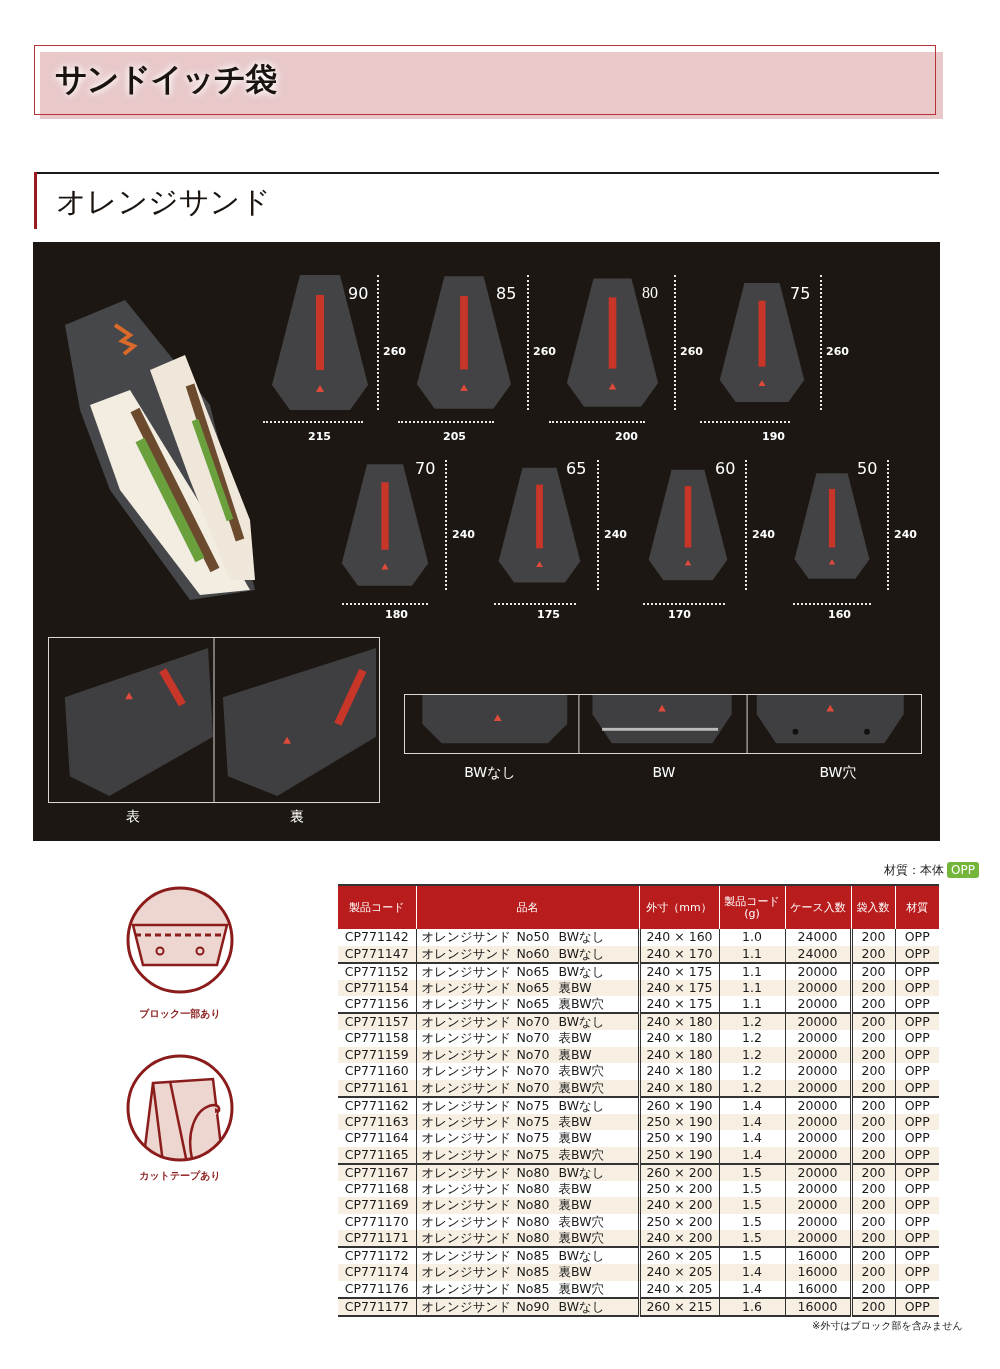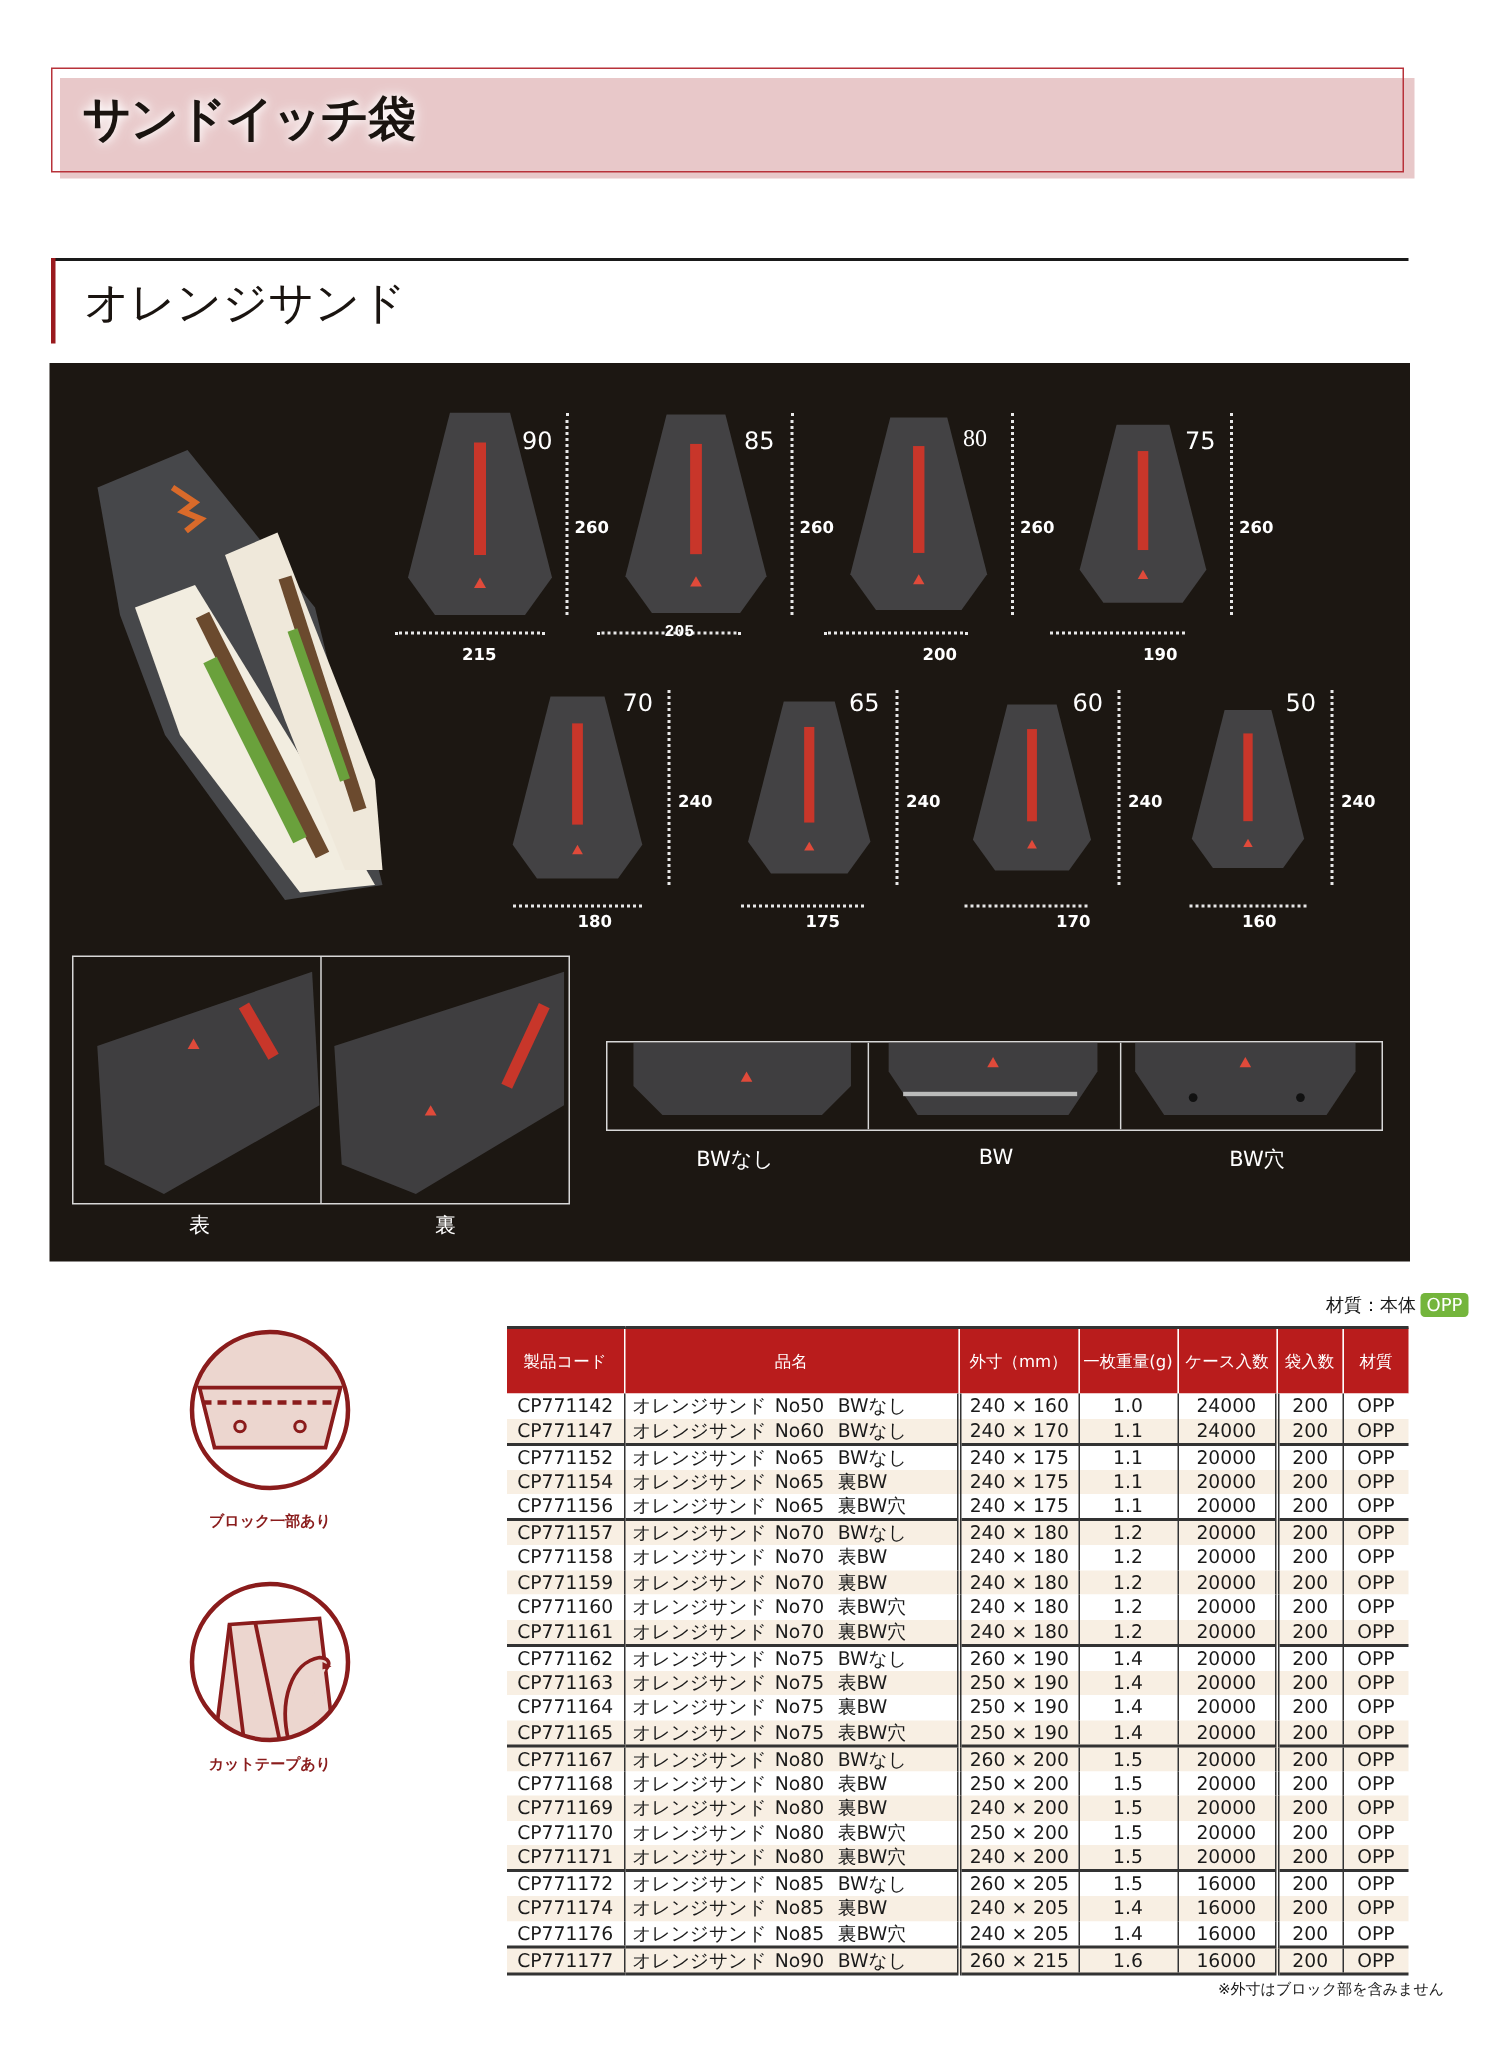--- a/index.html
+++ b/index.html
@@ -91,21 +91,21 @@
     <svg class="shape" viewBox="0 0 100 135">
         <polygon points="30,0 70,0 98,110 80,135 20,135 2,110" fill="#5d5f66" opacity="0.6"></polygon>
         <rect x="46" y="20" width="8" height="75" fill="#c8362a"></rect>
         <polygon points="50,110 46,117 54,117" fill="#e04a3a"></polygon>
       </svg>
   </div>
   <div class="bag-size" style="left:496px;top:284px;">85</div>
   <div class="dim-v" style="left:527px;top:275px;height:135px;"></div>
   <div class="dim-label" style="left:533px;top:345px;">260</div>
   <div class="dim-h" style="left:398px;top:421px;width:96px;"></div>
-  <div class="dim-label" style="left:443px;top:416px;font-family:Liberation Mono, monospace;">205</div>
+  <div class="dim-label" style="left:443px;top:430px;">205</div>
 
   <div class="bag" style="left:565px;top:275px;width:95px;height:135px;">
     <svg class="shape" viewBox="0 0 100 135">
         <polygon points="30,0 70,0 98,110 80,135 20,135 2,110" fill="#5d5f66" opacity="0.6"></polygon>
         <rect x="46" y="20" width="8" height="75" fill="#c8362a"></rect>
         <polygon points="50,110 46,117 54,117" fill="#e04a3a"></polygon>
       </svg>
   </div>
   <div class="bag-size" style="left:642px;top:284px;font-family:Liberation Serif, serif;">80</div>
   <div class="dim-v" style="left:674px;top:275px;height:135px;"></div>
@@ -158,21 +158,21 @@
     <svg class="shape" viewBox="0 0 100 135">
         <polygon points="30,0 70,0 98,110 80,135 20,135 2,110" fill="#5d5f66" opacity="0.6"></polygon>
         <rect x="46" y="20" width="8" height="75" fill="#c8362a"></rect>
         <polygon points="50,110 46,117 54,117" fill="#e04a3a"></polygon>
       </svg>
   </div>
   <div class="bag-size" style="left:715px;top:459px;">60</div>
   <div class="dim-v" style="left:745px;top:460px;height:130px;"></div>
   <div class="dim-label" style="left:752px;top:528px;">240</div>
   <div class="dim-h" style="left:643px;top:603px;width:82px;"></div>
-  <div class="dim-label" style="left:704px;top:608px;">170</div>
+  <div class="dim-label" style="left:668px;top:608px;">170</div>
 
   <div class="bag" style="left:793px;top:462px;width:78px;height:128px;">
     <svg class="shape" viewBox="0 0 100 135">
         <polygon points="30,0 70,0 98,110 80,135 20,135 2,110" fill="#5d5f66" opacity="0.6"></polygon>
         <rect x="46" y="20" width="8" height="75" fill="#c8362a"></rect>
         <polygon points="50,110 46,117 54,117" fill="#e04a3a"></polygon>
       </svg>
   </div>
   <div class="bag-size" style="left:857px;top:459px;">50</div>
   <div class="dim-v" style="left:887px;top:460px;height:130px;"></div>
@@ -264,21 +264,21 @@
       <col style="width:66px">
       <col style="width:66px">
       <col style="width:44px">
       <col style="width:44px">
   </colgroup>
   <thead>
     <tr>
       <th>製品コード</th>
       <th>品名</th>
       <th>外寸（mm）</th>
-      <th>一枚重量(g)</th>
+      <th>製品コード(g)</th>
       <th>ケース入数</th>
       <th>袋入数</th>
       <th>材質</th>
     </tr>
   </thead>
   <tbody id="spec-body">
       <tr class="odd">
         <td>CP771142</td>
         <td class="name"><span class="name-part p1">オレンジサンド</span><span class="name-part p2">No50</span><span class="name-part p3">BWなし</span></td>
         <td class="dbl">240 × 160</td>

